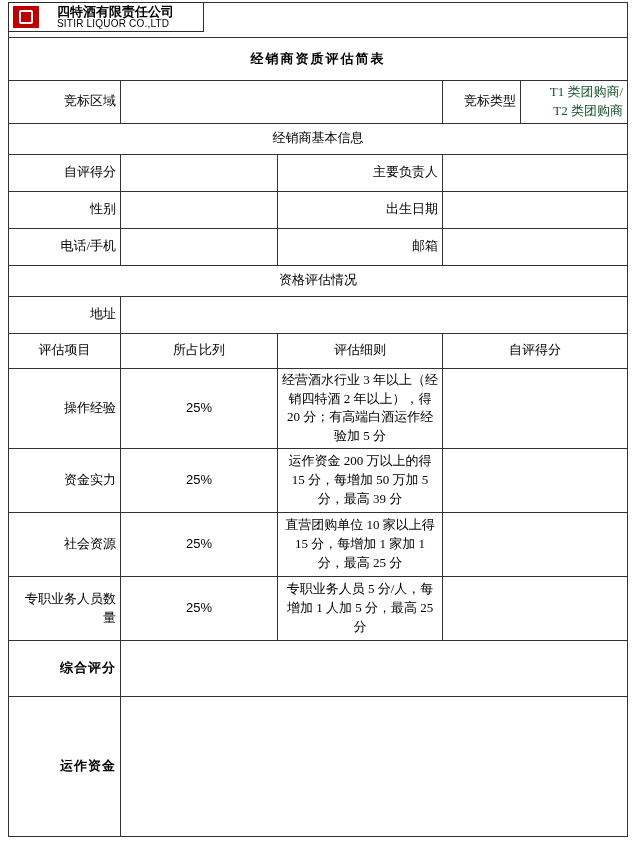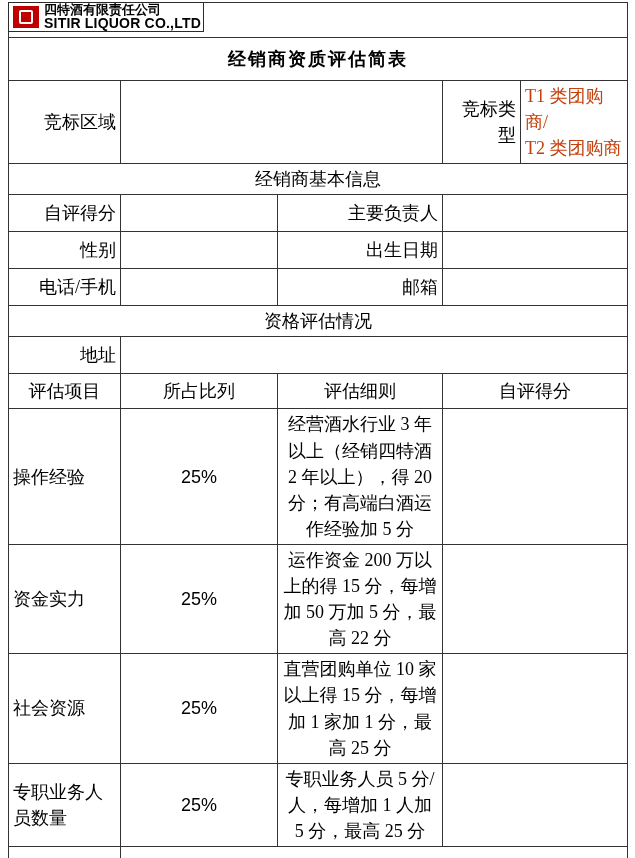--- a/index.html
+++ b/index.html
@@ -26,20 +26,21 @@
     left: 8px;
     top: 2px;
     width: 196px;
     height: 30px;
     border: 1px solid #2b2b2b;
     box-sizing: border-box;
     display: flex;
     align-items: center;
     background: #ffffff;
     z-index: 5;
+    gap: 13px;
   }
   .logo-mark {
     width: 26px;
     height: 22px;
     margin-left: 4px;
     background: #c00000;
     position: relative;
     flex: 0 0 auto;
   }
   .logo-mark::after {
@@ -57,39 +58,39 @@
     margin-left: 5px;
     line-height: 1.05;
   }
   .logo-cn {
     font-size: 13px;
     font-weight: bold;
     letter-spacing: 0px;
     font-family: "Liberation Sans", sans-serif;
   }
   .logo-en {
-    font-size: 14px;
-    font-weight: bold;
+    font-size: 10px;
+    font-weight: normal;
     letter-spacing: 0.2px;
     font-family: "Liberation Sans", sans-serif;
   }
   
   table.sheet {
     position: absolute;
     left: 8px;
     top: 2px;
     width: 619px;
     border-collapse: collapse;
     table-layout: fixed;
   }
   table.sheet td {
     border: 1px solid #333333;
     padding: 2px 4px;
     vertical-align: middle;
-    font-size: 18px;
+    font-size: 13px;
     line-height: 1.45;
   }
   .spacer-row td {
     border: 1px solid #333333;
     height: 30px;
   }
   .title-cell {
     text-align: center;
     font-size: 19px;
     font-weight: bold;
@@ -100,22 +101,22 @@
     text-align: center;
     font-size: 13.5px;
     height: 26px;
   }
   .label-cell {
     text-align: right;
     font-size: 13.5px;
     height: 32px;
   }
   .red-text {
-    color: #c2410c;
-    text-align: left;
+    color: #14532d;
+    text-align: right;
     font-size: 13px;
     line-height: 1.35;
   }
   .head-row td {
     text-align: center;
     font-size: 13.5px;
     height: 30px;
   }
   .thickline td {
     border-bottom: 3px solid #4a7ebb;
@@ -127,21 +128,21 @@
     line-height: 1.55;
     padding: 5px 6px;
   }
   .pct-cell {
     text-align: center;
     font-size: 11px;
     font-family: "Liberation Sans", sans-serif;
     border-radius: 30px;
   }
   .item-cell {
-    text-align: left;
+    text-align: right;
     font-size: 13.5px;
   }
   .big-label {
     text-align: right;
     font-size: 15px;
     font-weight: bold;
     letter-spacing: 1px;
   }
   .blank-cell { }
 </style>
@@ -222,21 +223,21 @@
     <tr style="height:78px">
       <td class="item-cell">操作经验</td>
       <td class="pct-cell">25%</td>
       <td class="detail-cell">经营酒水行业 3 年以上（经销四特酒 2 年以上），得 20 分；有高端白酒运作经验加 5 分</td>
       <td colspan="2" class="blank-cell"></td>
     </tr>
 
     <tr style="height:64px">
       <td class="item-cell">资金实力</td>
       <td class="pct-cell">25%</td>
-      <td class="detail-cell">运作资金 200 万以上的得 15 分，每增加 50 万加 5 分，最高 22 分</td>
+      <td class="detail-cell">运作资金 200 万以上的得 15 分，每增加 50 万加 5 分，最高 39 分</td>
       <td colspan="2" class="blank-cell"></td>
     </tr>
 
     <tr style="height:64px">
       <td class="item-cell">社会资源</td>
       <td class="pct-cell">25%</td>
       <td class="detail-cell">直营团购单位 10 家以上得 15 分，每增加 1 家加 1 分，最高 25 分</td>
       <td colspan="2" class="blank-cell"></td>
     </tr>
 

